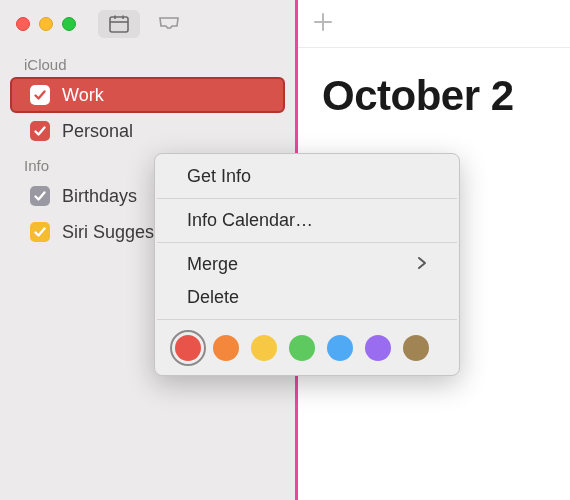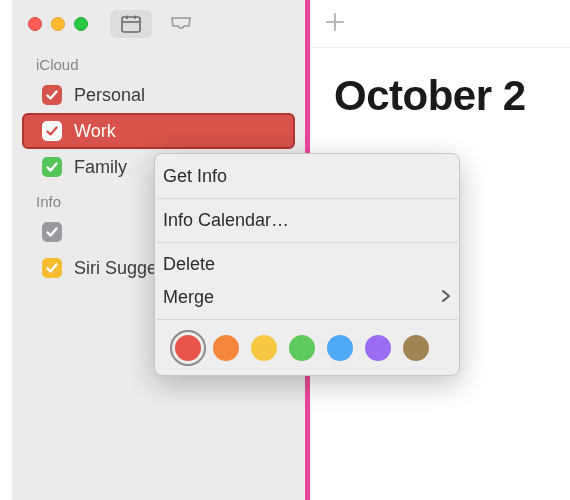--- a/index.html
+++ b/index.html
@@ -12,24 +12,23 @@
   }
   .window {
     position: relative;
     width: 100%; height: 100%;
     display: flex;
   }
   
   .sidebar {
     width: 298px;
     background: #eceaea;
-    border-right: 5px solid #ec4899;
+    border-right: 3px solid #ec4899;
     display: flex;
     flex-direction: column;
-    margin-left: 12px;
   }
   .titlebar {
     height: 48px;
     display: flex;
     align-items: center;
     padding: 0 10px;
     gap: 8px;
   }
   .traffic { display: flex; gap: 9px; margin-right: 14px; margin-left:6px;}
   .dot { width: 14px; height: 14px; border-radius: 50%; }
@@ -102,21 +101,21 @@
     background:#efeeee;
     border:1px solid #c6c4c4;
     border-radius:8px;
     box-shadow:0 8px 28px rgba(0,0,0,0.24);
     padding:6px 0;
     font-size:18px;
     color:#2c2c2c;
     z-index:100;
   }
   .menu-item {
-    padding:6px 8px;
+    padding:6px 32px;
     display:flex; align-items:center; justify-content:space-between;
   }
   .menu-sep {
     height:1px; background:#d5d3d3;
     margin:5px 2px;
   }
   .color-row {
     display:flex; gap:12px;
     padding:10px 20px 8px 20px;
   }
@@ -153,53 +152,46 @@
       <div class="toolbar-btn">
         <svg width="22" height="16" viewBox="0 0 22 16" fill="none" stroke="#9a9898" stroke-width="1.6">
           <path d="M2 2 h18 l-1 8 h-5 l-1.5 2 h-3 l-1.5 -2 h-5 z"></path>
         </svg>
       </div>
     </div>
 
     <div id="sections-container">
         <div class="section-header">iCloud</div>
         <div class="cal-list">
+          <div class="cal-item selected">
+            <div class="checkbox" style="background: rgb(255, 255, 255);">
+              <svg viewBox="0 0 14 14" fill="none" stroke="#d6524b" stroke-width="2.4" stroke-linecap="round" stroke-linejoin="round">
+                <polyline points="2.5,7.5 5.5,10.5 11.5,3.5"></polyline>
+              </svg>
+            </div>
+            <span>Work</span>
+          </div>
           <div class="cal-item">
             <div class="checkbox" style="background: rgb(214, 82, 75);">
               <svg viewBox="0 0 14 14" fill="none" stroke="#fff" stroke-width="2.4" stroke-linecap="round" stroke-linejoin="round">
                 <polyline points="2.5,7.5 5.5,10.5 11.5,3.5"></polyline>
               </svg>
             </div>
             <span>Personal</span>
-          </div>
-          <div class="cal-item selected">
-            <div class="checkbox" style="background: rgb(255, 255, 255);">
-              <svg viewBox="0 0 14 14" fill="none" stroke="#d6524b" stroke-width="2.4" stroke-linecap="round" stroke-linejoin="round">
-                <polyline points="2.5,7.5 5.5,10.5 11.5,3.5"></polyline>
-              </svg>
-            </div>
-            <span>Work</span>
-          </div>
-          <div class="cal-item">
-            <div class="checkbox" style="background: rgb(85, 197, 88);">
-              <svg viewBox="0 0 14 14" fill="none" stroke="#fff" stroke-width="2.4" stroke-linecap="round" stroke-linejoin="round">
-                <polyline points="2.5,7.5 5.5,10.5 11.5,3.5"></polyline>
-              </svg>
-            </div>
-            <span>Family</span>
           </div>
         </div>
         <div class="section-header">Info</div>
         <div class="cal-list">
           <div class="cal-item">
             <div class="checkbox" style="background: rgb(154, 152, 160);">
               <svg viewBox="0 0 14 14" fill="none" stroke="#fff" stroke-width="2.4" stroke-linecap="round" stroke-linejoin="round">
                 <polyline points="2.5,7.5 5.5,10.5 11.5,3.5"></polyline>
               </svg>
             </div>
+            <span>Birthdays</span>
           </div>
           <div class="cal-item">
             <div class="checkbox" style="background: rgb(246, 188, 47);">
               <svg viewBox="0 0 14 14" fill="none" stroke="#fff" stroke-width="2.4" stroke-linecap="round" stroke-linejoin="round">
                 <polyline points="2.5,7.5 5.5,10.5 11.5,3.5"></polyline>
               </svg>
             </div>
             <span>Siri Suggestions</span>
           </div>
         </div>
@@ -221,29 +213,29 @@
   <div class="context-menu">
     <div class="menu-item">
       <span>Get Info</span>
     </div>
     <div class="menu-sep"></div>
     <div class="menu-item">
       <span>Info Calendar…</span>
     </div>
     <div class="menu-sep"></div>
     <div class="menu-item">
-      <span>Delete</span>
-    </div>
-    <div class="menu-item">
       <span>Merge</span>
       <span class="chevron">
         <svg width="10" height="14" viewBox="0 0 10 14" fill="none" stroke="#5a5a5a" stroke-width="2" stroke-linecap="round" stroke-linejoin="round">
           <polyline points="2,2 8,7 2,12"></polyline>
         </svg>
       </span>
+    </div>
+    <div class="menu-item">
+      <span>Delete</span>
     </div>
     <div class="menu-sep"></div>
     <div class="color-row" id="color-row">
         <div class="color-swatch selected" style="background: rgb(232, 83, 74);"></div>
         <div class="color-swatch" style="background: rgb(243, 135, 60);"></div>
         <div class="color-swatch" style="background: rgb(246, 200, 67);"></div>
         <div class="color-swatch" style="background: rgb(94, 201, 94);"></div>
         <div class="color-swatch" style="background: rgb(79, 169, 244);"></div>
         <div class="color-swatch" style="background: rgb(154, 108, 240);"></div>
         <div class="color-swatch" style="background: rgb(160, 132, 84);"></div>

